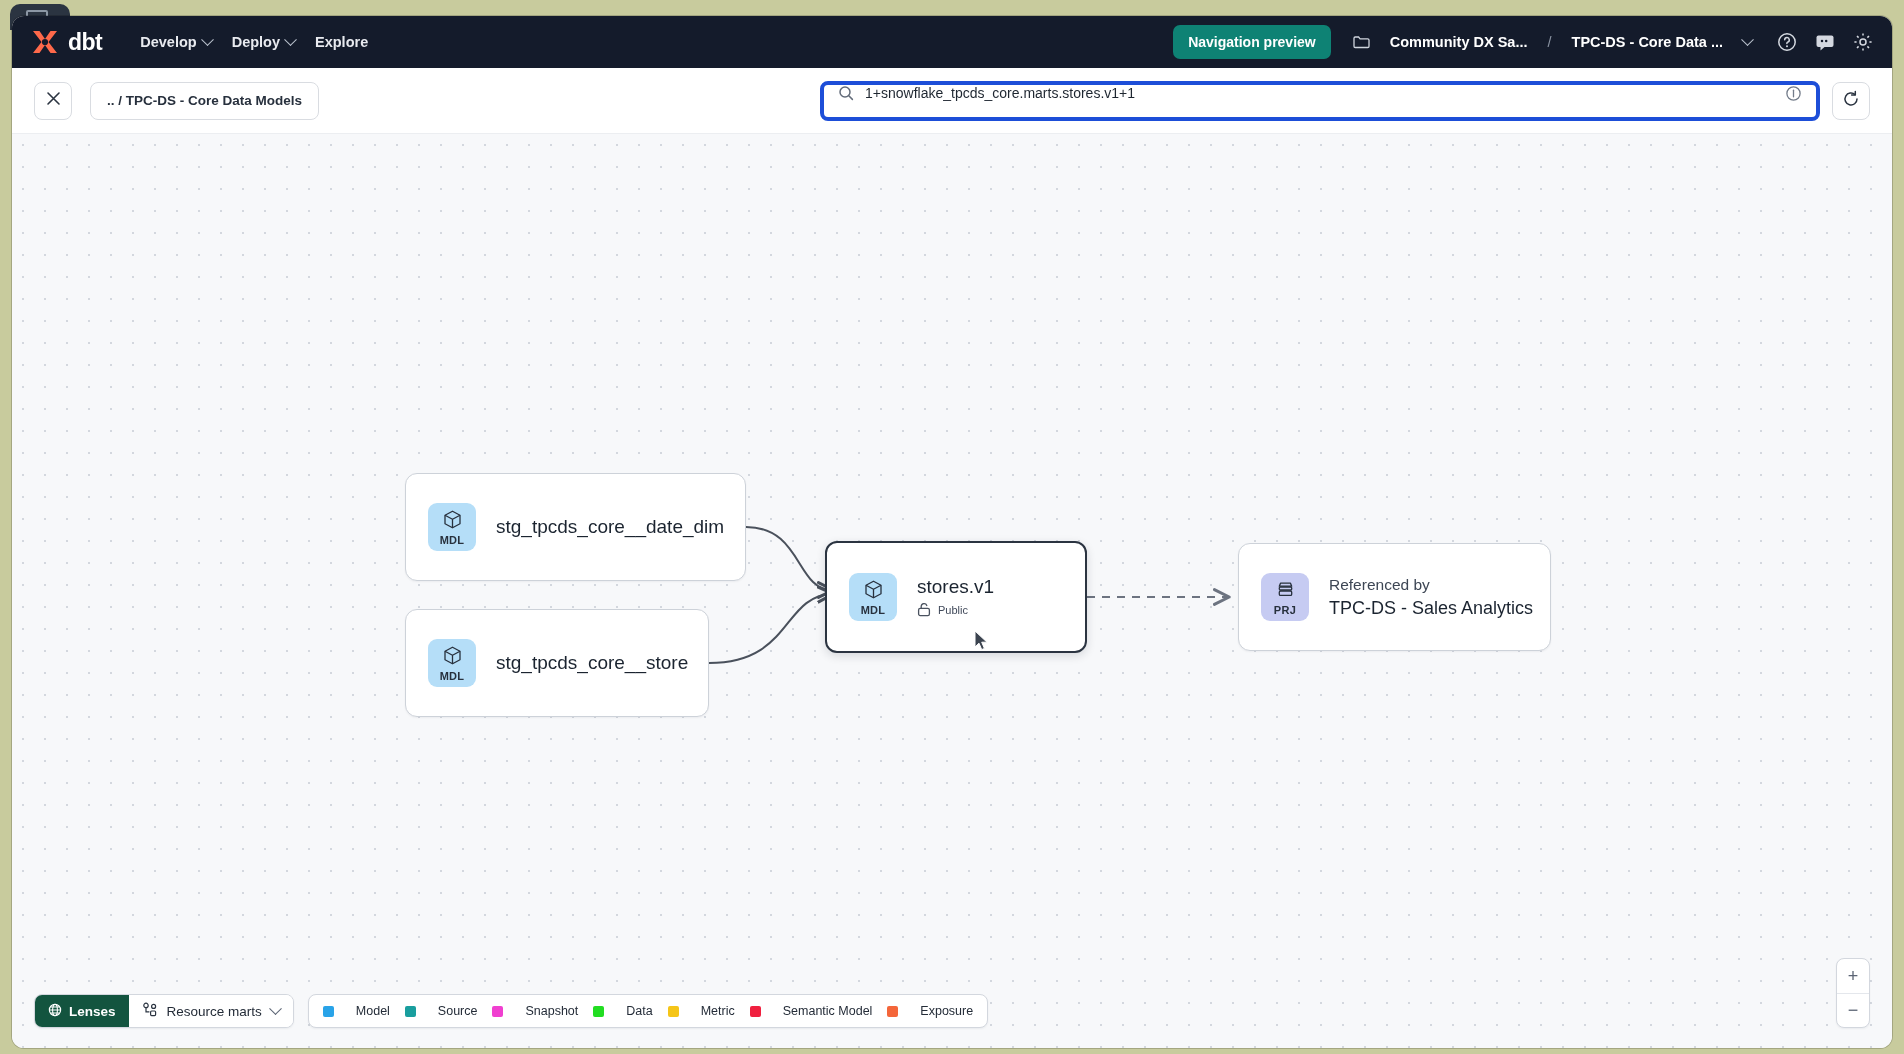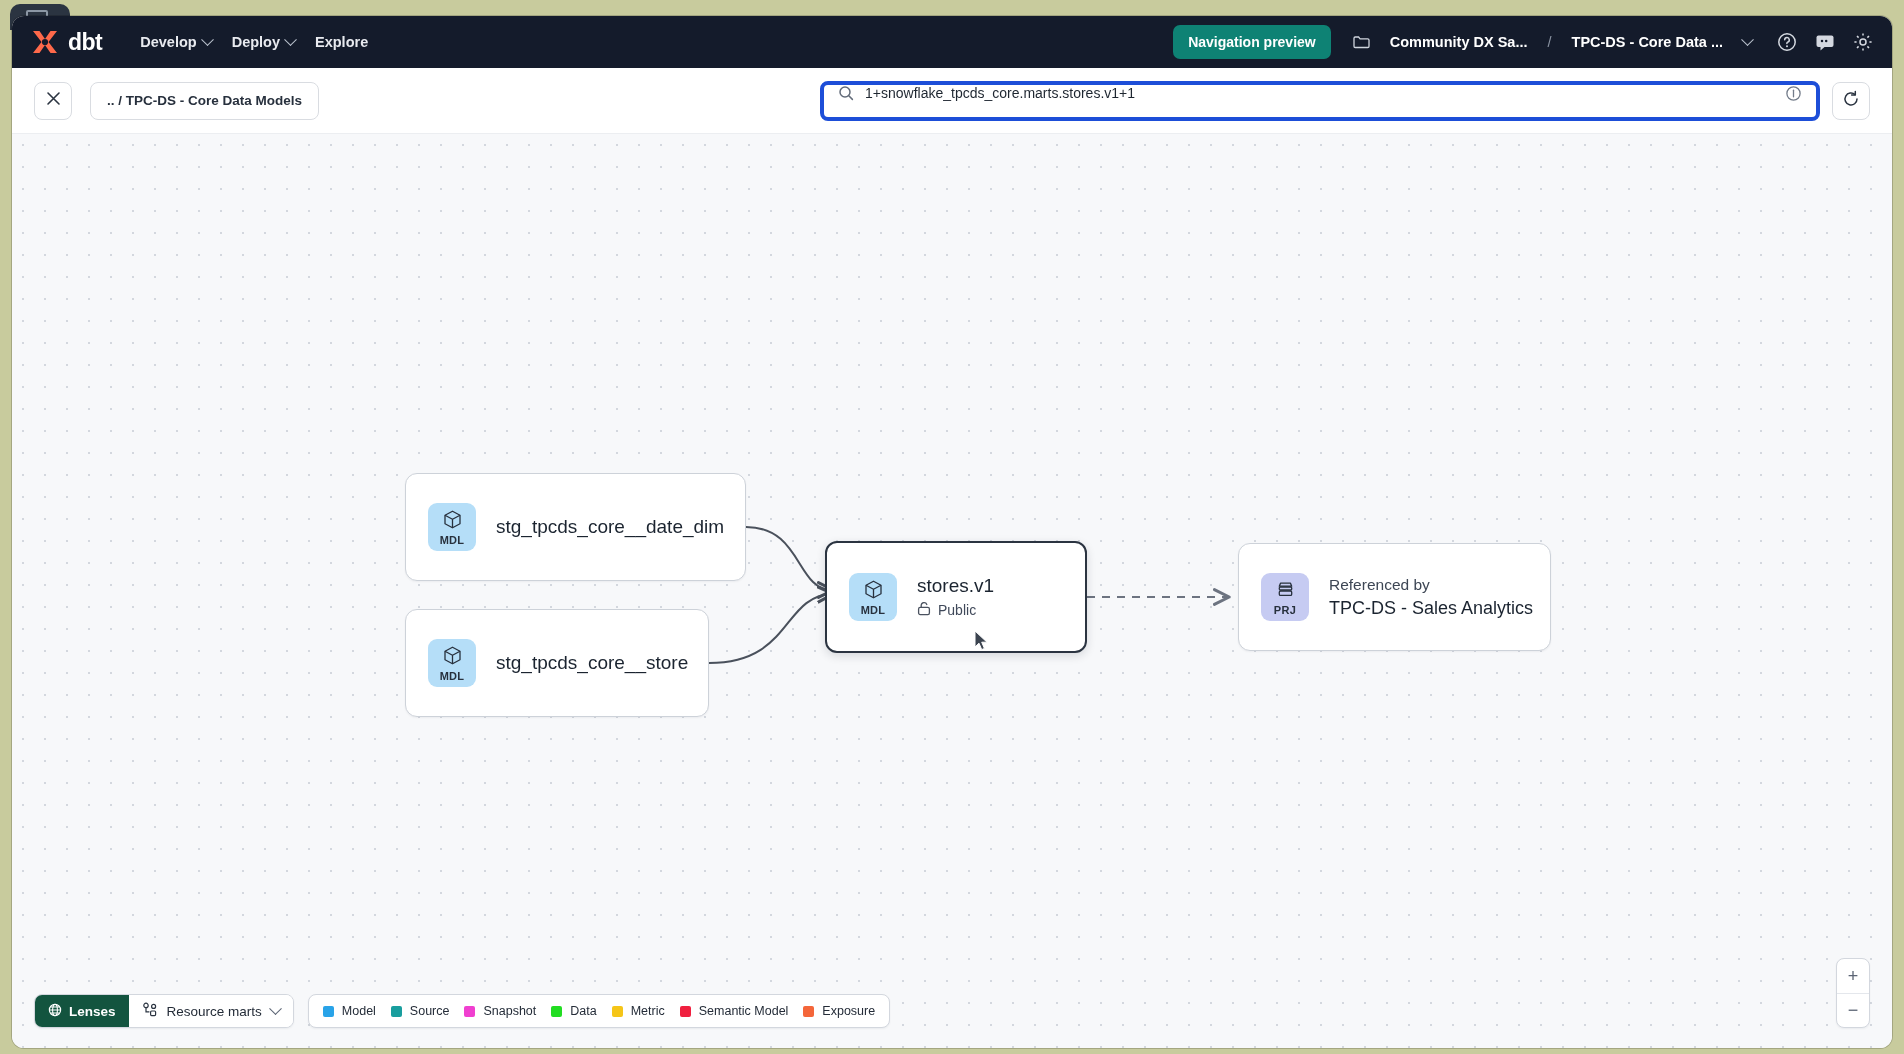--- a/index.html
+++ b/index.html
@@ -127,21 +127,21 @@
   .badge {
     width: 48px; height: 48px; border-radius: 9px;
     display: flex; flex-direction: column; align-items: center; justify-content: center;
     gap: 1px; flex: 0 0 auto;
   }
   .badge.mdl { background: #b5def8; }
   .badge.prj { background: #c6cbf2; }
   .badge .bt { font-size: 11px; font-weight: 700; color: #27303d; letter-spacing: .3px; line-height: 1; }
   .nodetitle { font-size: 19px; color: #1b2430; font-weight: 500; white-space: nowrap; }
   .nodecol { display: flex; flex-direction: column; gap: 4px; }
-  .subline { display: flex; align-items: center; gap: 7px; font-size: 14px; color: #40495a; }
+  .subline { display: flex; align-items: center; gap: 7px; font-size: 11px; color: #40495a; }
   .refby { font-size: 15.5px; color: #3d4654; }
   .refname { font-size: 18px; color: #1b2430; font-weight: 500; white-space: nowrap; }
 
   
   .bottombar {
     position: absolute; left: 22px; bottom: 20px;
     display: flex; align-items: center; gap: 14px;
   }
   .lensgroup {
     display: flex; align-items: center; height: 34px;
@@ -158,21 +158,21 @@
     display: flex; align-items: center; gap: 9px;
     padding: 0 13px; height: 100%;
     font-size: 13.5px; color: #242c38; cursor: pointer; background: #fff;
   }
   .legend {
     display: flex; align-items: center; gap: 15px;
     height: 34px; padding: 0 14px;
     border: 1px solid #d3d7de; border-radius: 8px; background: #fff;
     box-shadow: 0 1px 2px rgba(20,27,43,.06);
   }
-  .lgitem { display: flex; align-items: center; gap: 8px; font-size: 12.5px; color: #242c38; font-weight: 500; white-space: nowrap; }
+  .lgitem { display: flex; align-items: center; gap: 22px; font-size: 12.5px; color: #242c38; font-weight: 500; white-space: nowrap; }
   .sw { width: 11px; height: 11px; border-radius: 2px; }
 
   .zoomctl {
     position: absolute; right: 22px; bottom: 20px;
     width: 34px;
     border: 1px solid #d3d7de; border-radius: 8px; background: #fff;
     overflow: hidden; box-shadow: 0 1px 2px rgba(20,27,43,.06);
   }
   .zbtn { height: 34px; display: flex; align-items: center; justify-content: center;
           font-size: 18px; color: #5b6474; cursor: pointer; }

